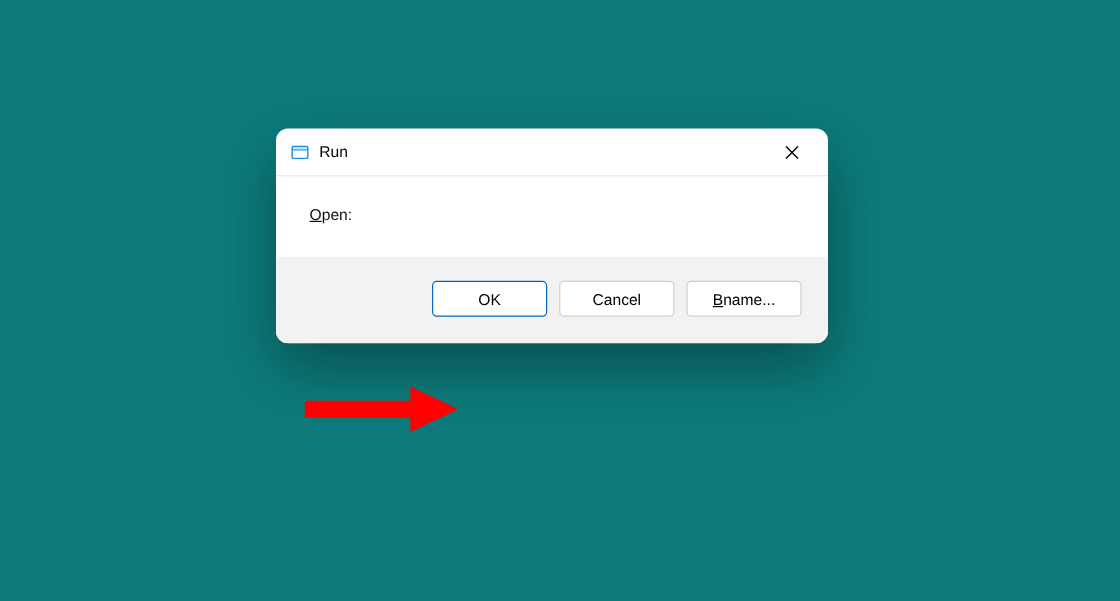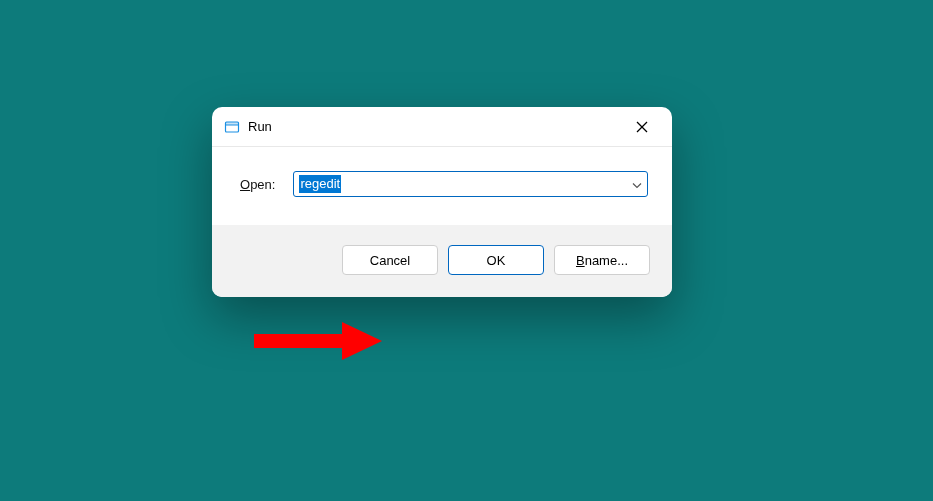--- a/index.html
+++ b/index.html
@@ -8,21 +8,21 @@
       height: 501px;
       background: #0d7b7b;
       font-family: "Segoe UI", Tahoma, sans-serif;
       font-size: 13px;
       color: #000;
       position: relative;
       overflow: hidden;
     }
     .dialog {
       position: absolute;
-      left: 212px;
+      left: 230px;
       top: 107px;
       width: 460px;
       background: #fff;
       border-radius: 10px;
       box-shadow: 0 20px 50px rgba(0,0,0,0.35);
       overflow: hidden;
     }
     .titlebar {
       display: flex;
       align-items: center;
@@ -66,22 +66,21 @@
       flex-shrink: 0;
       margin-top: 4px;
     }
     .desc-text {
       line-height: 1.45;
       color: #111;
       font-size: 13px;
     }
     .open-row {
       display: flex;
-      align-items: center;
-      gap: 18px;
+      gap: 35px;
       padding-left: 4px;
     }
     .open-label {
       font-size: 13px;
       color: #111;
     }
     .open-label .ul { text-decoration: underline; }
     .combo {
       flex: 1;
       position: relative;
@@ -164,35 +163,26 @@
         <line x1="1" y1="1" x2="11" y2="11" stroke="#000" stroke-width="1.2"></line>
         <line x1="11" y1="1" x2="1" y2="11" stroke="#000" stroke-width="1.2"></line>
       </svg>
     </div>
   </div>
 
   <div class="body-area">
 
     <div class="open-row">
       <div class="open-label"><span class="ul">O</span><span>pen:</span></div>
-      <div class="combo">
-        <input type="text" autocomplete="off" spellcheck="false" value="regedit" style="">
-        <span class="sel">regedit</span>
-        <span class="chev">
-          <svg width="10" height="6" viewBox="0 0 10 6">
-            <path d="M1 1 L5 5 L9 1" fill="none" stroke="#555" stroke-width="1.2"></path>
-          </svg>
-        </span>
-      </div>
     </div>
   </div>
 
   <div class="footer">
+    <button class="btn default">OK</button>
     <button class="btn">Cancel</button>
-    <button class="btn default">OK</button>
     <button class="btn"><span class="ul">B</span><span>name...</span></button>
   </div>
 </div>
 
 <svg class="arrow" width="140" height="50" viewBox="0 0 140 50">
   <line x1="6" y1="25" x2="100" y2="25" stroke="#ff0000" stroke-width="14" stroke-linecap="butt"></line>
   <polygon points="94,6 134,25 94,44" fill="#ff0000"></polygon>
 </svg>
 
 </body></html>

